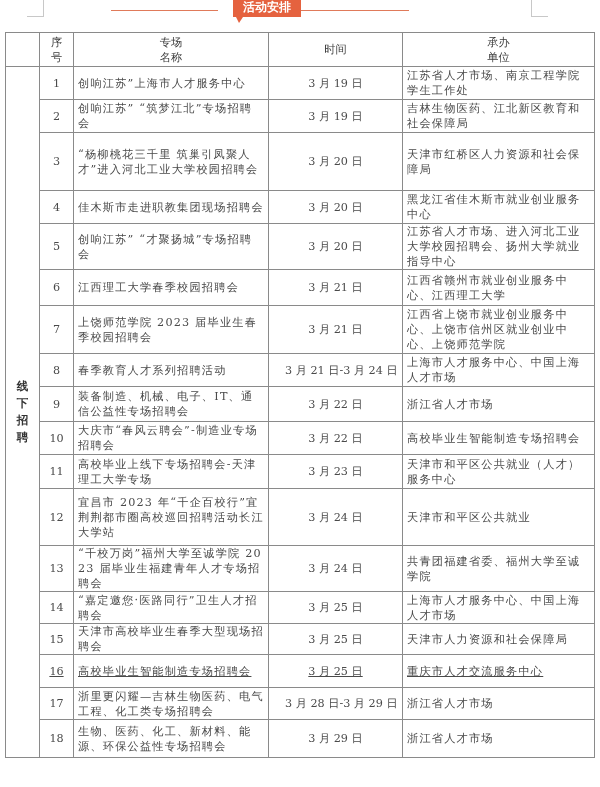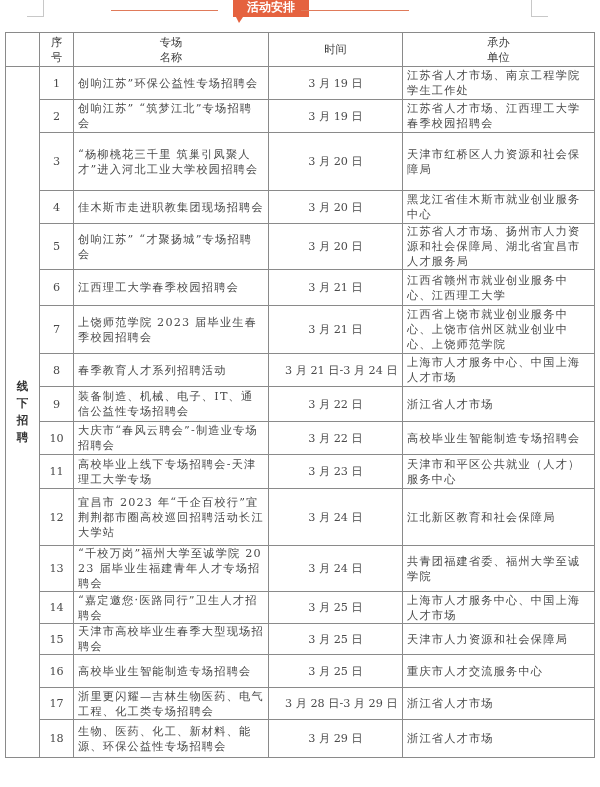--- a/index.html
+++ b/index.html
@@ -5,21 +5,21 @@
   html, body { margin: 0; padding: 0; background: #ffffff; }
   body { width: 600px; height: 787px; position: relative; overflow: hidden;
          font-family: "DejaVu Serif", "Liberation Serif", serif; color: #4a4a4a; }
   .corner { position: absolute; border-color: #c8c8c8; border-style: solid; width: 16px; height: 16px; }
   .corner.tl { left: 27px; top: 0; border-width: 0 1px 1px 0; }
   .corner.tr { left: 531px; top: 0; border-width: 0 0 1px 1px; }
   .title-wrap { position: absolute; left: 0; top: 0; width: 600px; height: 28px; }
   .title-line { position: absolute; top: 10px; height: 1px; background: #e07a5a; }
   .title-line.l { left: 111px; width: 107px; }
   .title-line.r { left: 301px; width: 108px; }
-  .badge { position: absolute; left: 233px; top: 0; width: 76px; height: 17px;
+  .badge { position: absolute; left: 233px; top: 0; width: 68px; height: 17px;
            background: #e5623f; color: #fff; font-size: 12px; font-weight: bold;
            text-align: center; line-height: 15px; letter-spacing: 0px;
            font-family: "DejaVu Sans", sans-serif; }
   .badge-tail { position: absolute; left: 236px; top: 17px; width: 0; height: 0;
                 border-left: 3px solid transparent; border-right: 4px solid transparent;
                 border-top: 6px solid #e5623f; }
   table { position: absolute; left: 5px; top: 32px; border-collapse: collapse; table-layout: fixed; width: 589px; }
   td, th { border: 1px solid #8a8a8a; padding: 0 4px; font-weight: normal; font-size: 11.2px; line-height: 15px; vertical-align: middle; }
   th { text-align: center; color: #3c3c3c; font-size: 11.2px; }
   td.num { text-align: center; }
@@ -65,47 +65,47 @@
       <th>
         <div>承办</div>
         <div>单位</div>
       </th>
     </tr>
   </thead>
   <tbody id="tbody">
       <tr style="height: 33px;">
         <td class="group" rowspan="18"><span class="group-label">线下招聘</span></td>
         <td class="num">1</td>
-        <td class="name">创响江苏”环保公益性专场招聘会</td>
+        <td class="name">创响江苏”上海市人才服务中心</td>
         <td class="date">3 月 19 日</td>
         <td class="org">江苏省人才市场、南京工程学院学生工作处</td>
       </tr>
       <tr style="height: 33px;">
         <td class="num">2</td>
         <td class="name">创响江苏” “筑梦江北”专场招聘会</td>
         <td class="date">3 月 19 日</td>
-        <td class="org">江苏省人才市场、江西理工大学春季校园招聘会</td>
+        <td class="org">吉林生物医药、江北新区教育和社会保障局</td>
       </tr>
       <tr style="height: 58px;">
         <td class="num">3</td>
         <td class="name">“杨柳桃花三千里 筑巢引凤聚人才”进入河北工业大学校园招聘会</td>
         <td class="date">3 月 20 日</td>
         <td class="org">天津市红桥区人力资源和社会保障局</td>
       </tr>
       <tr style="height: 33px;">
         <td class="num">4</td>
         <td class="name">佳木斯市走进职教集团现场招聘会</td>
         <td class="date">3 月 20 日</td>
         <td class="org">黑龙江省佳木斯市就业创业服务中心</td>
       </tr>
       <tr style="height: 46px;">
         <td class="num">5</td>
         <td class="name">创响江苏” “才聚扬城”专场招聘会</td>
         <td class="date">3 月 20 日</td>
-        <td class="org">江苏省人才市场、扬州市人力资源和社会保障局、湖北省宜昌市人才服务局</td>
+        <td class="org">江苏省人才市场、进入河北工业大学校园招聘会、扬州大学就业指导中心</td>
       </tr>
       <tr style="height: 36px;">
         <td class="num">6</td>
         <td class="name">江西理工大学春季校园招聘会</td>
         <td class="date">3 月 21 日</td>
         <td class="org">江西省赣州市就业创业服务中心、江西理工大学</td>
       </tr>
       <tr style="height: 48px;">
         <td class="num">7</td>
         <td class="name">上饶师范学院 2023 届毕业生春季校园招聘会</td>
@@ -133,41 +133,41 @@
       <tr style="height: 34px;">
         <td class="num">11</td>
         <td class="name">高校毕业上线下专场招聘会-天津理工大学专场</td>
         <td class="date">3 月 23 日</td>
         <td class="org">天津市和平区公共就业（人才）服务中心</td>
       </tr>
       <tr style="height: 57px;">
         <td class="num">12</td>
         <td class="name">宜昌市 2023 年“千企百校行”宜荆荆都市圈高校巡回招聘活动长江大学站</td>
         <td class="date">3 月 24 日</td>
-        <td class="org">江北新区教育和社会保障局</td>
+        <td class="org">天津市和平区公共就业</td>
       </tr>
       <tr style="height: 39px;">
         <td class="num">13</td>
         <td class="name">“千校万岗”福州大学至诚学院 2023 届毕业生福建青年人才专场招聘会</td>
         <td class="date">3 月 24 日</td>
         <td class="org">共青团福建省委、福州大学至诚学院</td>
       </tr>
       <tr style="height: 32px;">
         <td class="num">14</td>
         <td class="name">“嘉定邀您·医路同行”卫生人才招聘会</td>
         <td class="date">3 月 25 日</td>
         <td class="org">上海市人才服务中心、中国上海人才市场</td>
       </tr>
       <tr style="height: 30px;">
         <td class="num">15</td>
         <td class="name">天津市高校毕业生春季大型现场招聘会</td>
         <td class="date">3 月 25 日</td>
         <td class="org">天津市人力资源和社会保障局</td>
       </tr>
-      <tr style="height: 33px;">
+      <tr style="height: 33px; text-decoration: underline;">
         <td class="num">16</td>
         <td class="name">高校毕业生智能制造专场招聘会</td>
         <td class="date">3 月 25 日</td>
         <td class="org">重庆市人才交流服务中心</td>
       </tr>
       <tr style="height: 32px;">
         <td class="num">17</td>
         <td class="name">浙里更闪耀—吉林生物医药、电气工程、化工类专场招聘会</td>
         <td class="date">3 月 28 日-3 月 29 日</td>
         <td class="org">浙江省人才市场</td>

